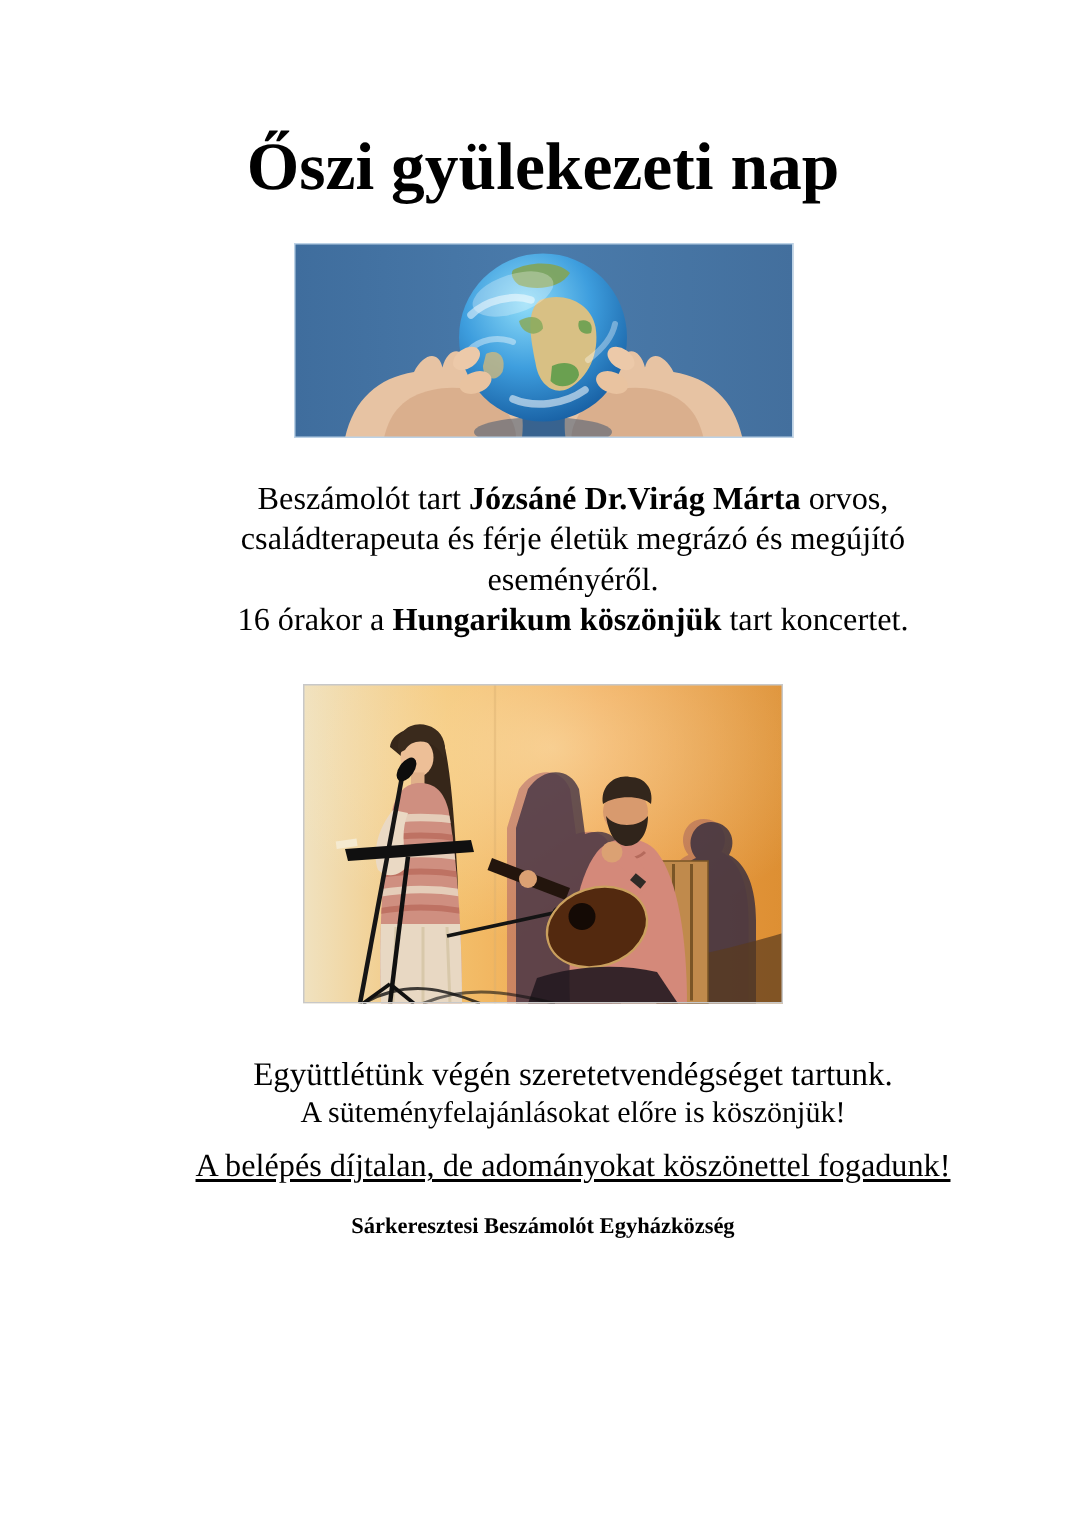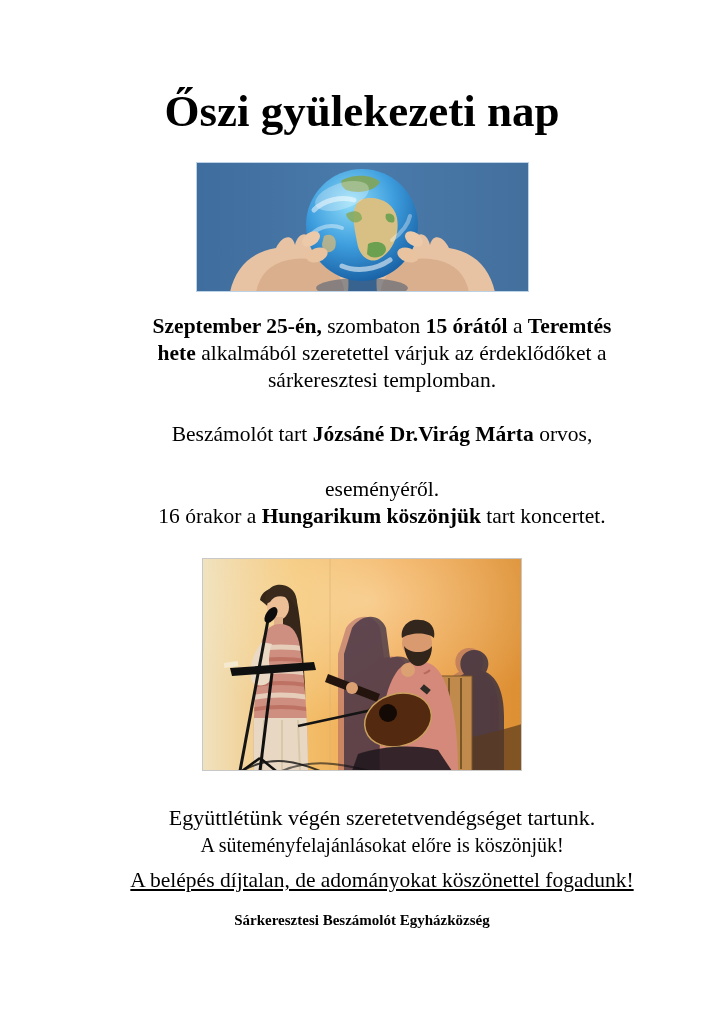--- a/index.html
+++ b/index.html
@@ -79,23 +79,22 @@
       <g fill="#ecc9a9">
         <ellipse cx="115" cy="77" rx="10" ry="6.5" transform="rotate(-35 115 77)"></ellipse>
         <ellipse cx="121" cy="93" rx="11" ry="7" transform="rotate(-20 121 93)" fill="#e9c3a0"></ellipse>
         <ellipse cx="218" cy="77" rx="10" ry="6.5" transform="rotate(35 218 77)"></ellipse>
         <ellipse cx="212" cy="93" rx="11" ry="7" transform="rotate(20 212 93)" fill="#e9c3a0"></ellipse>
       </g>
       <rect x="0.5" y="0.5" width="332" height="129" fill="none" stroke="#bcd2e6"></rect>
     </svg>
   </figure>
 
-  <p class="para intro"><b>Szeptember 25-én,</b><span> szombaton </span><b>15 órától</b><span> a </span><b>Teremtés</b><br><b>hete</b><span> alkalmából szeretettel várjuk az érdeklődőket a</span><br><span>sárkeresztesi templomban.</span></p>
 
-  <p class="para report"><span>Beszámolót tart </span><b>Józsáné Dr.Virág Márta</b><span> orvos,</span><br><br><span>eseményéről.</span><br><span>16 órakor a </span><b>Hungarikum köszönjük</b><span> tart koncertet.</span></p>
+  <p class="para report"><span>Beszámolót tart </span><b>Józsáné Dr.Virág Márta</b><span> orvos,</span><br><span>családterapeuta és férje életük megrázó és megújító</span><br><span>eseményéről.</span><br><span>16 órakor a </span><b>Hungarikum köszönjük</b><span> tart koncertet.</span></p>
 
   <figure class="photo photo-concert">
     <svg viewBox="0 0 320 213" xmlns="http://www.w3.org/2000/svg">
       <defs>
         <linearGradient id="wall" x1="0" y1="0" x2="1" y2="0">
           <stop offset="0" stop-color="#f0e2c0"></stop>
           <stop offset="0.30" stop-color="#f3c06c"></stop>
           <stop offset="0.62" stop-color="#efa047"></stop>
           <stop offset="1" stop-color="#dd8f33"></stop>
         </linearGradient>

